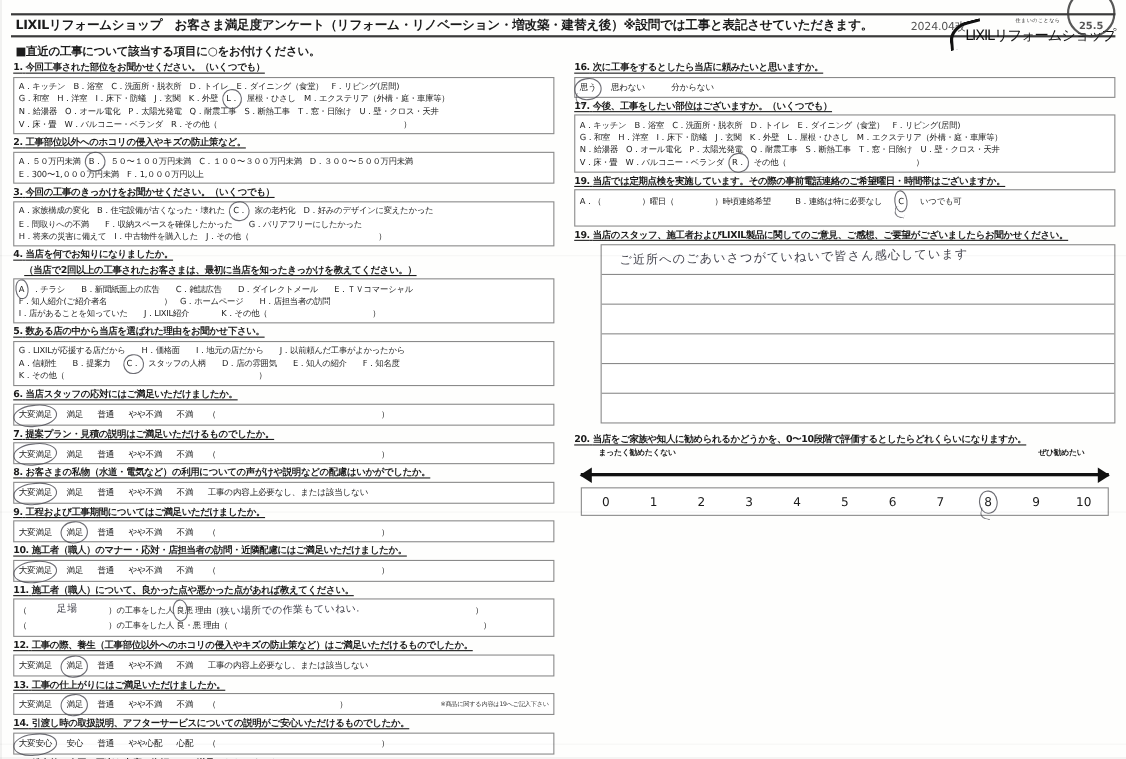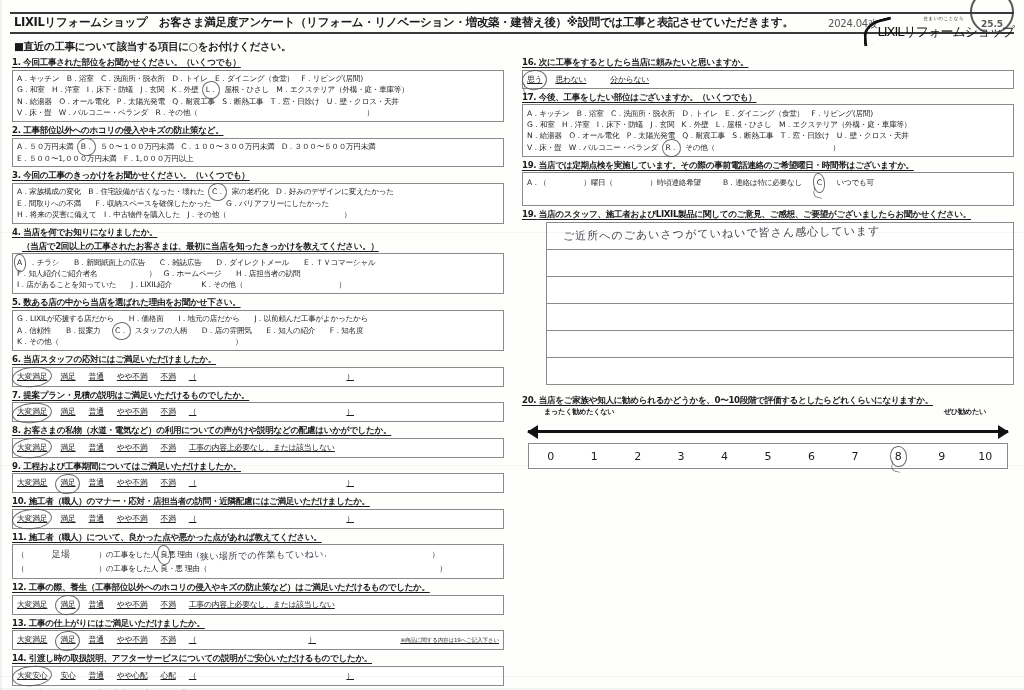--- a/index.html
+++ b/index.html
@@ -80,22 +80,22 @@
   .q-box{
     border:1px solid #8a8a8a;background:#fff;
     padding:2.5px 4px;box-sizing:border-box;
   }
   .opt-line{
     font-size:7.6px;line-height:11.4px;letter-spacing:-.25px;white-space:nowrap;
     color:#1d1d1d;
   }
   
   .scale-row{
-    display:flex;align-items:center;gap:0;
-    font-size:7.8px;letter-spacing:-.2px;line-height:12px;height:13px;text-decoration:underline;
+    display:flex;align-items:flex-end;gap:0;
+    font-size:7.8px;letter-spacing:-.2px;line-height:12px;height:13px;
   }
   .scale-row .opt{margin-right:13px;white-space:nowrap;position:relative;}
   .scale-row .note{font-size:5.6px;color:#333;margin-left:auto;white-space:nowrap;}
   .paren{white-space:nowrap;}
   .paren .dots{display:inline-block;width:150px;}
 
   
   .circ{position:relative;display:inline-block;}
   .circ::after{
     content:"";position:absolute;
@@ -196,21 +196,21 @@
       </div>
     </div>
 
     <div class="q">
       <div class="q-title">
         <span>2.</span>
         <span>工事部位以外へのホコリの侵入やキズの防止策など。</span>
       </div>
       <div class="q-box">
         <div class="opt-line">A．５０万円未満　<span class="circ tight">B．</span>　５０〜１００万円未満　C．１００〜３００万円未満　D．３００〜５００万円未満</div>
-        <div class="opt-line"><span>E．５００〜1,０００万円未満　F．1,０００万円以上</span></div>
+        <div class="opt-line"><span>E．300〜1,０００万円未満　F．1,０００万円以上</span></div>
       </div>
     </div>
 
     <div class="q">
       <div class="q-title">
         <span>3.</span>
         <span>今回の工事のきっかけをお聞かせください。（いくつでも）</span>
       </div>
       <div class="q-box">
         <div class="opt-line">A．家族構成の変化　B．住宅設備が古くなった・壊れた　<span class="circ tight">C．</span>　家の老朽化　D．好みのデザインに変えたかった</div>

